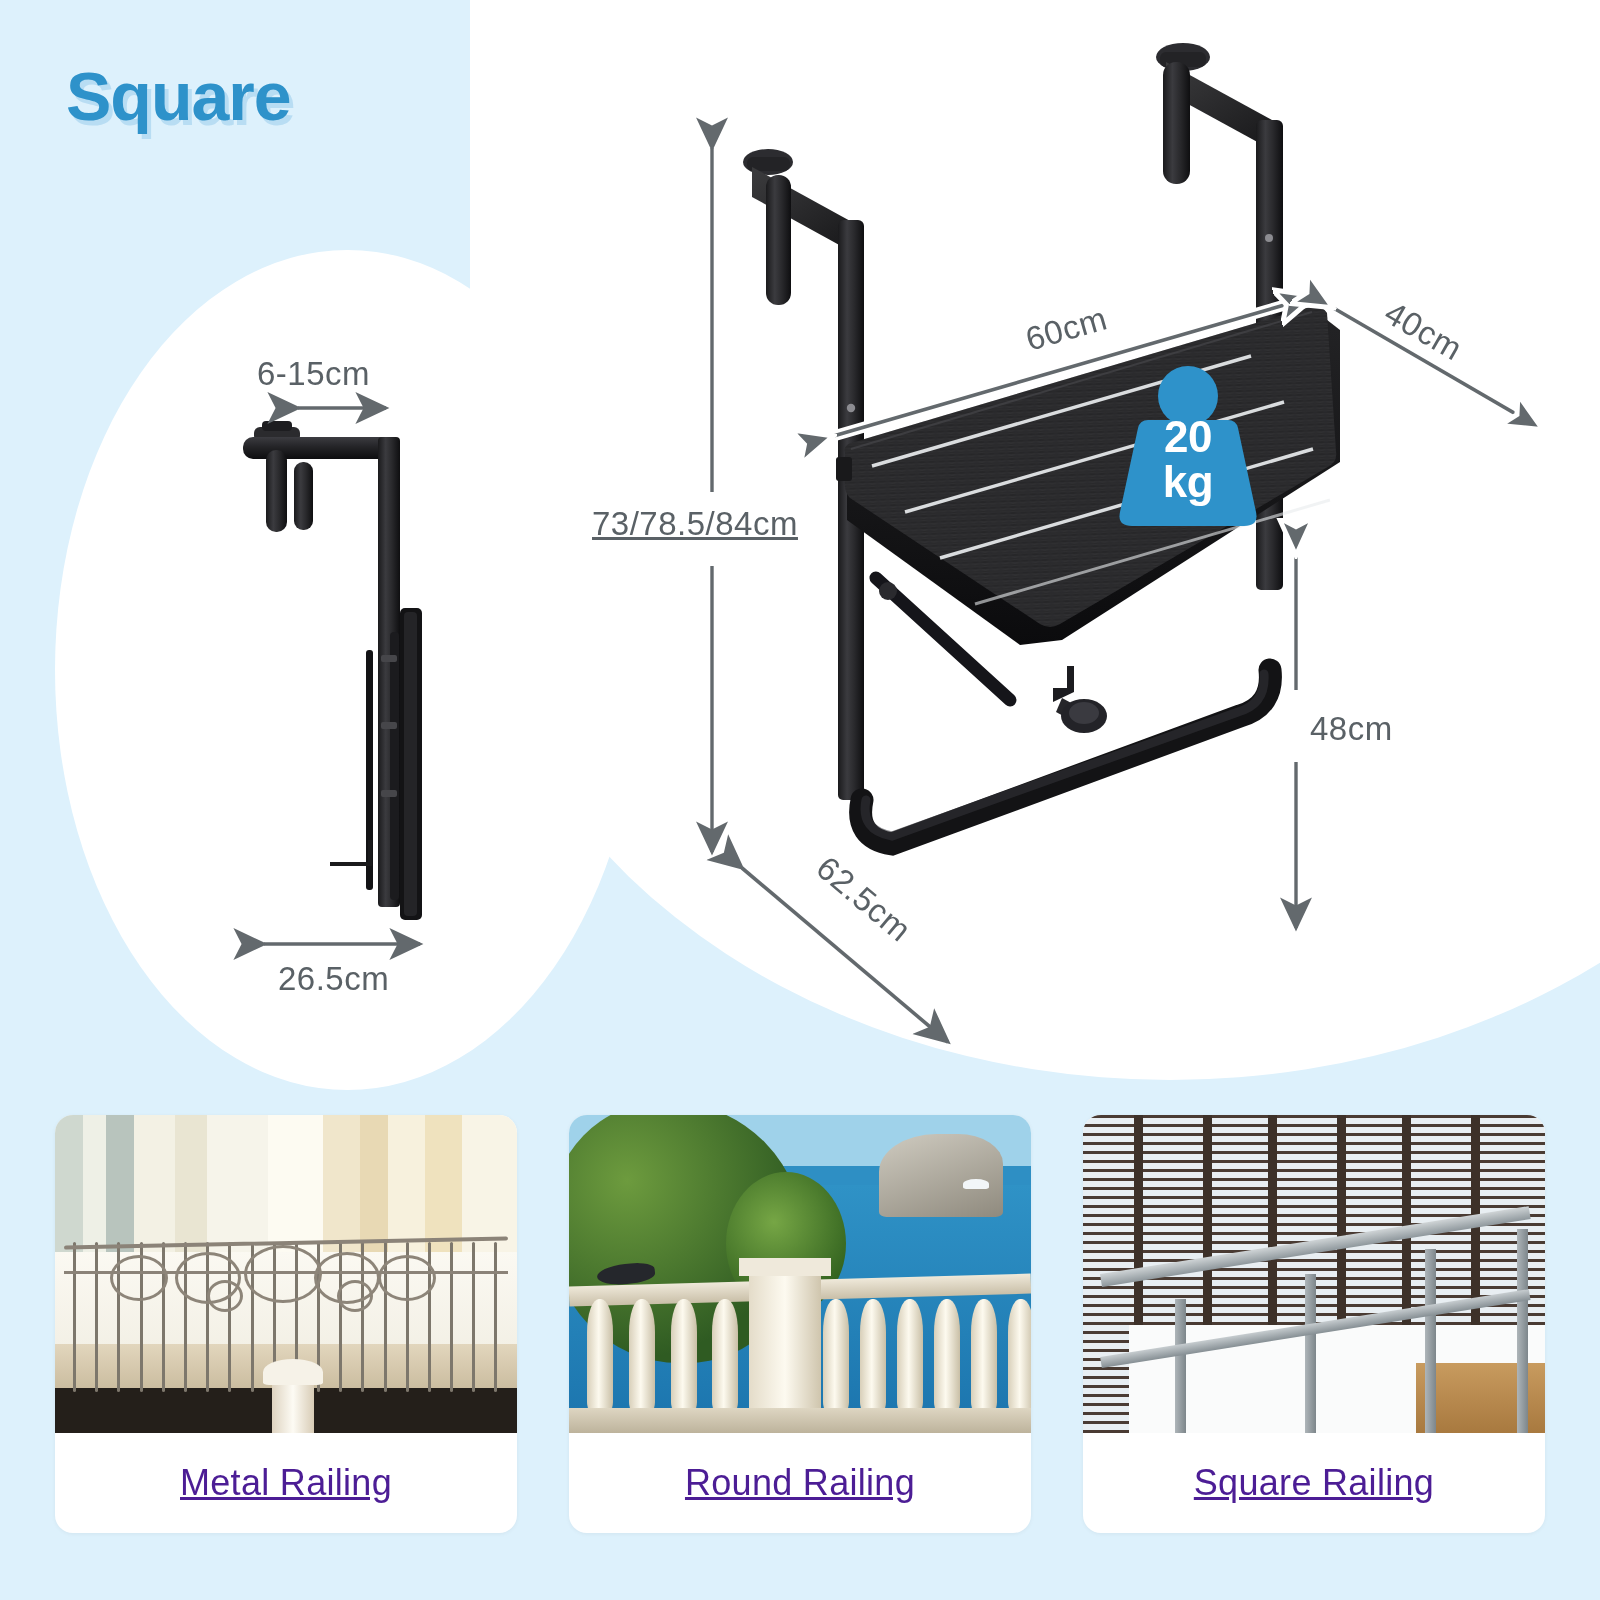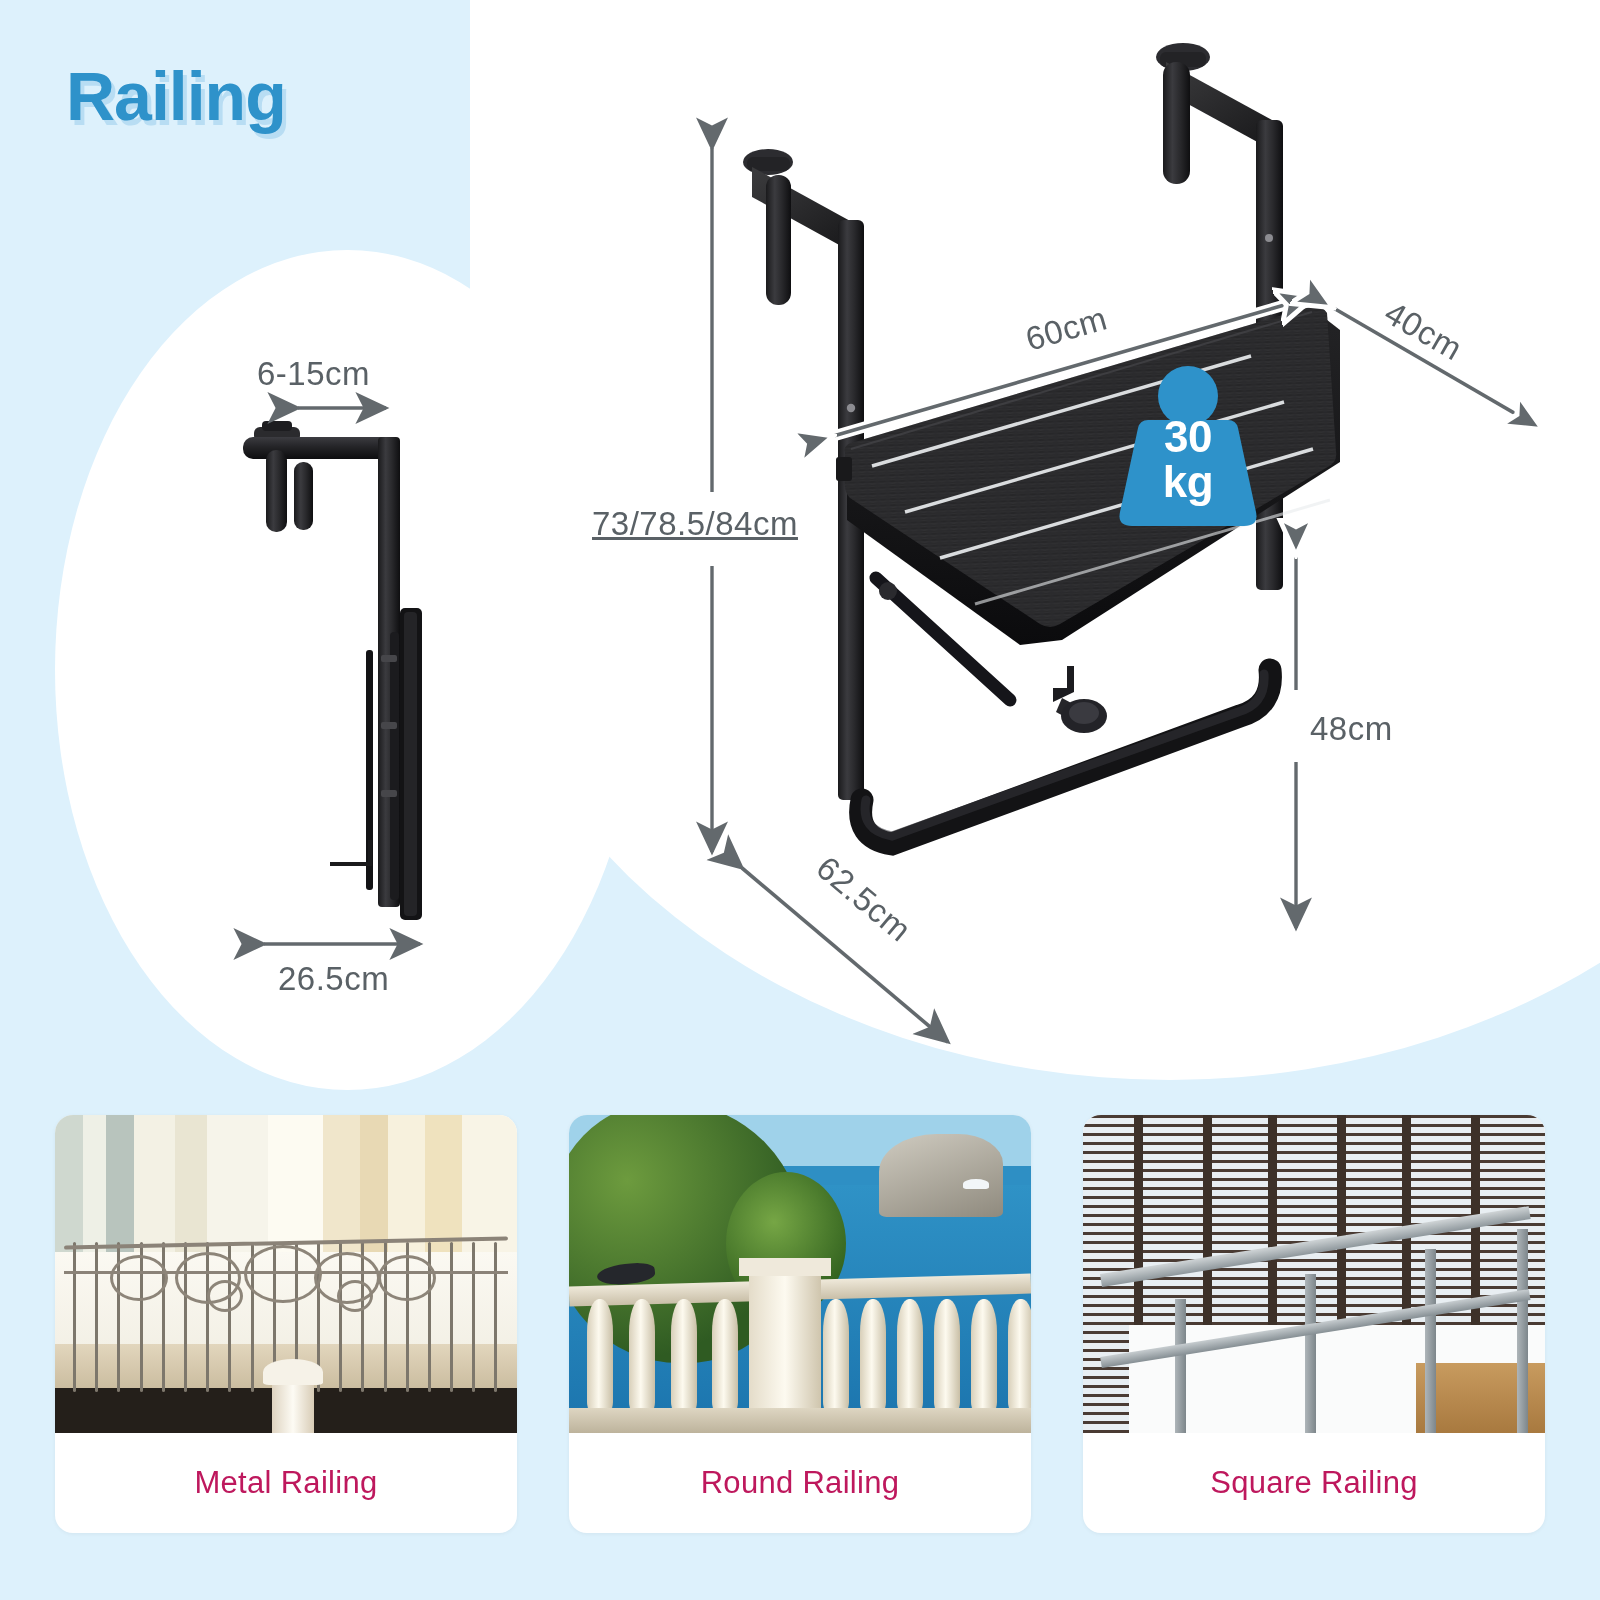--- a/index.html
+++ b/index.html
@@ -46,21 +46,21 @@
     box-sizing:border-box;z-index:7;
   }
   .card{
     width:462px;height:418px;background:#fff;border-radius:18px;
     overflow:hidden;display:flex;flex-direction:column;
     box-shadow:0 1px 4px rgba(0,0,0,.05);
   }
   .card-photo{width:100%;height:318px;position:relative;overflow:hidden;}
   .card-label{
     flex:1;display:flex;align-items:center;justify-content:center;
-    font-size:31px;color:#be185d;letter-spacing:.3px;
+    font-size:36px;color:#4c1d95;letter-spacing:.3px;text-decoration:underline;
   }
 
   
   .ph1{background:linear-gradient(90deg,#cfd8cf 0 6%,#eef0e6 6% 11%,#b8c4bd 11% 17%,#f3f1e4 17% 26%,#e9e5d2 26% 33%,#f6f4ea 33% 46%,#fdfbf2 46% 58%,#f0e6cb 58% 66%,#e8d9b4 66% 72%,#f7f1dd 72% 80%,#efe2be 80% 88%,#f8f4e6 88% 100%);}
   .ph1 .wall{position:absolute;left:0;top:43%;width:100%;height:34%;background:linear-gradient(180deg,#fbf9f2,#f2efe4);}
   .ph1 .stone{position:absolute;left:0;bottom:14%;width:100%;height:14%;
     background:linear-gradient(180deg,#e2d6bd,#cbbda0);}
   .ph1 .shadowband{position:absolute;left:0;bottom:0;width:100%;height:14%;background:#241f1a;}
   .ph1 .toprail{position:absolute;left:2%;top:39.5%;width:96%;height:4px;background:#8b8378;border-radius:2px;transform:rotate(-1.2deg);}
   .ph1 .midrail{position:absolute;left:2%;top:49%;width:96%;height:3px;background:#8b8378;}
@@ -111,21 +111,21 @@
 </style>
 </head>
 <body>
 
 <div id="stage">
 
   <div class="blob blob-right"></div>
   <div class="blob blob-left"></div>
 
   <div id="title">
-    <span>Railing</span>
+    <span>Square</span>
   </div>
 
   <svg id="diagram" viewBox="0 0 1600 1600">
     <defs>
       <linearGradient id="tubeG" x1="0" y1="0" x2="1" y2="0">
         <stop offset="0%" stop-color="#1a1a1c"></stop>
         <stop offset="35%" stop-color="#3b3b3f"></stop>
         <stop offset="62%" stop-color="#2a2a2d"></stop>
         <stop offset="100%" stop-color="#0e0e10"></stop>
       </linearGradient>
@@ -277,21 +277,21 @@
   <div class="dim" style="left:808px;top:880px;transform:rotate(40deg);">62.5cm</div>
 
   <div class="dim" style="left:1310px;top:710px;">48cm</div>
 
   <div id="weight">
     <svg viewBox="0 0 180 170" width="180" height="170">
       <circle cx="90" cy="34" r="30" fill="#2e92ca"></circle>
       <path d="M50 58 h80 q8 0 10 8 l18 84 q3 14 -12 14 H34 q-15 0 -12 -14 l18 -84 q2 -8 10 -8 z" fill="#2e92ca"></path>
     </svg>
     <div class="wtext">
-      <div>30</div>
+      <div>20</div>
       <div>kg</div>
     </div>
   </div>
 
   <div id="cards">
 
     <div class="card">
       <div class="card-photo ph1">
         <div class="wall"></div>
         <div class="stone"></div>

